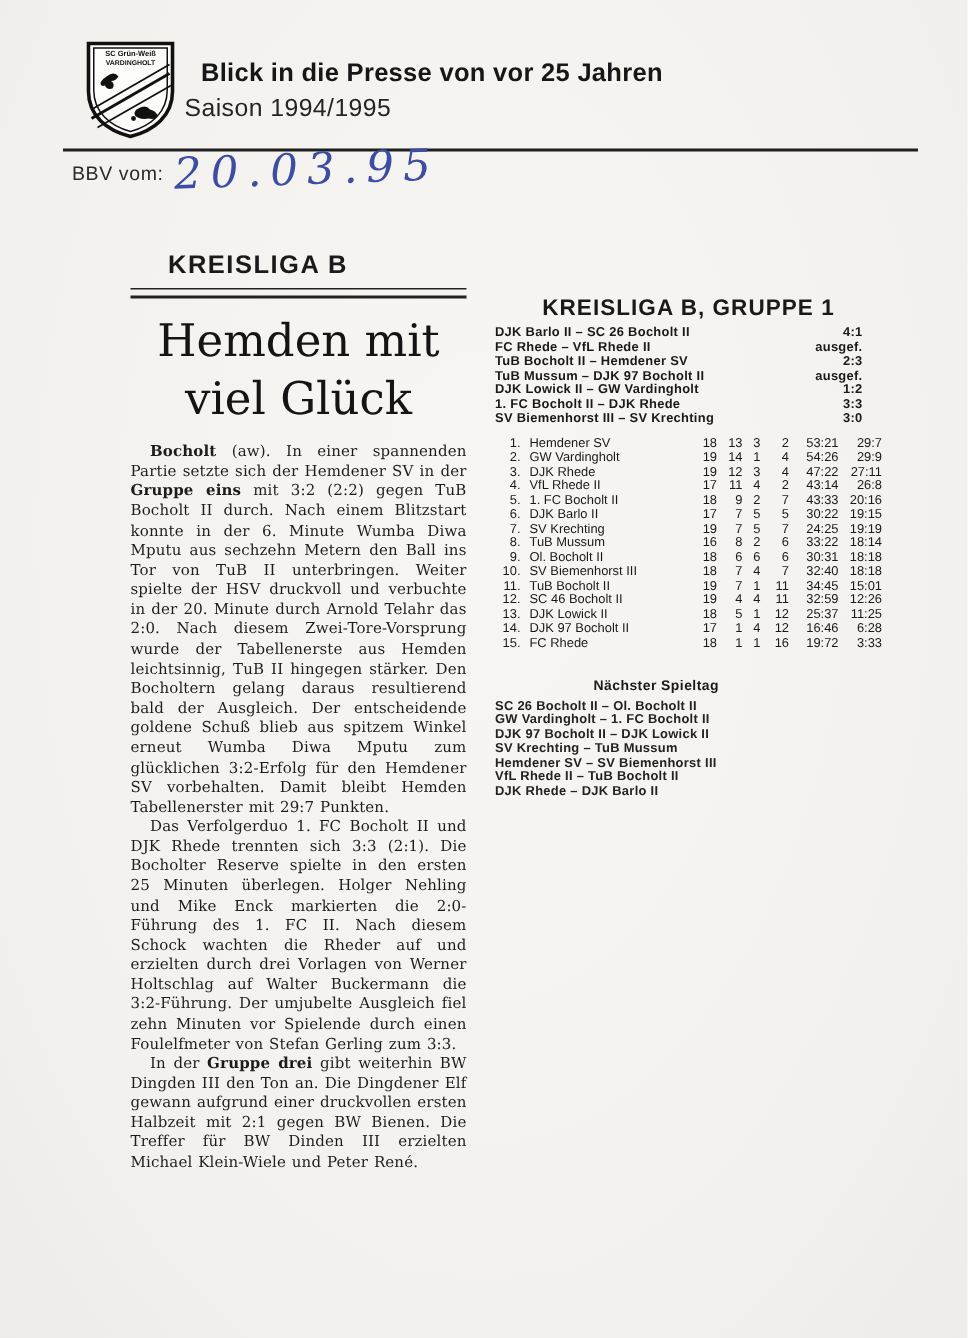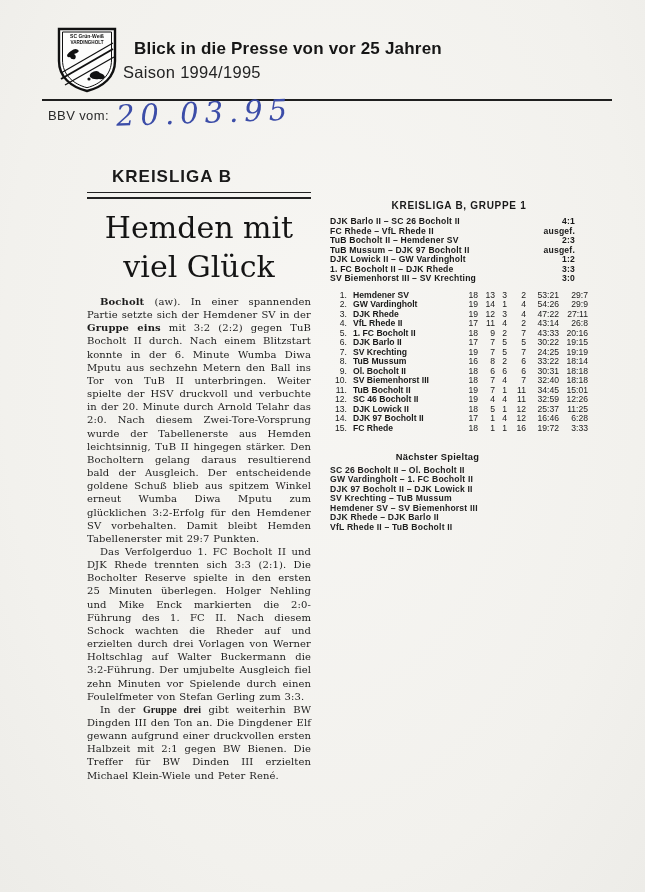--- a/index.html
+++ b/index.html
@@ -36,29 +36,29 @@
   .article-body{margin-top:9px;}
   .article-body p{
     margin:0;text-indent:13px;text-align:justify;
     font-family:"DejaVu Serif", serif;
     font-size:10px;line-height:13.15px;letter-spacing:.1px;word-spacing:.6px;
     color:#1c1c1c;
   }
 
   
   .league{left:330px;top:200px;width:258px;font-size:8.6px;line-height:9.5px;color:#191919;}
-  .league-title{font-size:10px;font-weight:700;letter-spacing:.7px;text-align:center;line-height:12px;}
+  .league-title{font-size:15px;font-weight:700;letter-spacing:.7px;text-align:center;line-height:12px;}
   .results{margin-top:5px;}
   .result-row{display:flex;font-weight:700;letter-spacing:.2px;align-items:center;}
   .result-row .score{margin-left:auto;padding-right:13px;}
   .standings{margin-top:7px;}
   .standing-row{display:grid;grid-template-columns:20px 108px 20px 17px 12px 19px 33px 29px;}
   .standing-row .num{text-align:right;}
   .standing-row .rank{text-align:right;padding-right:3px;}
-  .standing-row .team{padding-left:3px;font-weight:bold;}
+  .standing-row .team{padding-left:3px;}
   .next-title{margin-top:20px;font-weight:700;font-size:9.3px;text-align:center;width:215px;letter-spacing:.3px;}
   .fixtures{margin-top:3px;}
   .fixture-row{letter-spacing:.2px;font-weight:700;color:#222;}
 
   
   .crest svg{display:block;}
 </style>
 </head>
 <body>
 
@@ -87,21 +87,21 @@
 <div class="abs bbv-label">BBV vom:</div>
 <div class="abs handwriting" id="handwritten" style="color: rgb(60, 77, 168);">20.03.95</div>
 
 <div class="abs article">
   <div class="kicker">KREISLIGA B</div>
   <div class="kicker-rule"></div>
   <h1 class="headline">Hemden mit viel Glück</h1>
   <div class="article-body">
       <p><span style="font-weight: 700;">Bocholt</span><span> (aw). In einer spannenden Partie setzte sich der Hemdener SV in der </span><span style="font-weight: 700;">Gruppe eins</span><span> mit 3:2 (2:2) gegen TuB Bocholt II durch. Nach einem Blitzstart konnte in der 6. Minute Wumba Diwa Mputu aus sechzehn Metern den Ball ins Tor von TuB II unterbringen. Weiter spielte der HSV druckvoll und verbuchte in der 20. Minute durch Arnold Telahr das 2:0. Nach diesem Zwei-Tore-Vorsprung wurde der Tabellenerste aus Hemden leichtsinnig, TuB II hingegen stärker. Den Bocholtern gelang daraus resultierend bald der Ausgleich. Der entscheidende goldene Schuß blieb aus spitzem Winkel erneut Wumba Diwa Mputu zum glücklichen 3:2-Erfolg für den Hemdener SV vorbehalten. Damit bleibt Hemden Tabellenerster mit 29:7 Punkten.</span></p>
       <p><span>Das Verfolgerduo 1. FC Bocholt II und DJK Rhede trennten sich 3:3 (2:1). Die Bocholter Reserve spielte in den ersten 25 Minuten überlegen. Holger Nehling und Mike Enck markierten die 2:0-Führung des 1. FC II. Nach diesem Schock wachten die Rheder auf und erzielten durch drei Vorlagen von Werner Holtschlag auf Walter Buckermann die 3:2-Führung. Der umjubelte Ausgleich fiel zehn Minuten vor Spielende durch einen Foulelfmeter von Stefan Gerling zum 3:3.</span></p>
-      <p><span>In der </span><span style="font-weight: 700; font-family: Liberation Serif, serif;">Gruppe drei</span><span> gibt weiterhin BW Dingden III den Ton an. Die Dingdener Elf gewann aufgrund einer druckvollen ersten Halbzeit mit 2:1 gegen BW Bienen. Die Treffer für BW Dinden III erzielten Michael Klein-Wiele und Peter René.</span></p>
+      <p><span>In der </span><span style="font-weight: 700;">Gruppe drei</span><span> gibt weiterhin BW Dingden III den Ton an. Die Dingdener Elf gewann aufgrund einer druckvollen ersten Halbzeit mit 2:1 gegen BW Bienen. Die Treffer für BW Dinden III erzielten Michael Klein-Wiele und Peter René.</span></p>
     </div>
 </div>
 
 <div class="abs league">
   <div class="league-title">KREISLIGA B, GRUPPE 1</div>
 
   <div class="results">
 
   <div class="result-row">
         <span class="fx">DJK Barlo II – SC 26 Bocholt II</span>
@@ -289,16 +289,16 @@
 
   <div class="next-title">Nächster Spieltag</div>
 
   <div class="fixtures">
 
   <div class="fixture-row">SC 26 Bocholt II – Ol. Bocholt II</div>
       <div class="fixture-row">GW Vardingholt – 1. FC Bocholt II</div>
       <div class="fixture-row">DJK 97 Bocholt II – DJK Lowick II</div>
       <div class="fixture-row">SV Krechting – TuB Mussum</div>
       <div class="fixture-row">Hemdener SV – SV Biemenhorst III</div>
+      <div class="fixture-row">VfL Rhede II – TuB Bocholt II</div>
       <div class="fixture-row">DJK Rhede – DJK Barlo II</div>
-      <div class="fixture-row">VfL Rhede II – TuB Bocholt II</div>
     </div>
 </div>
 
 </body></html>

